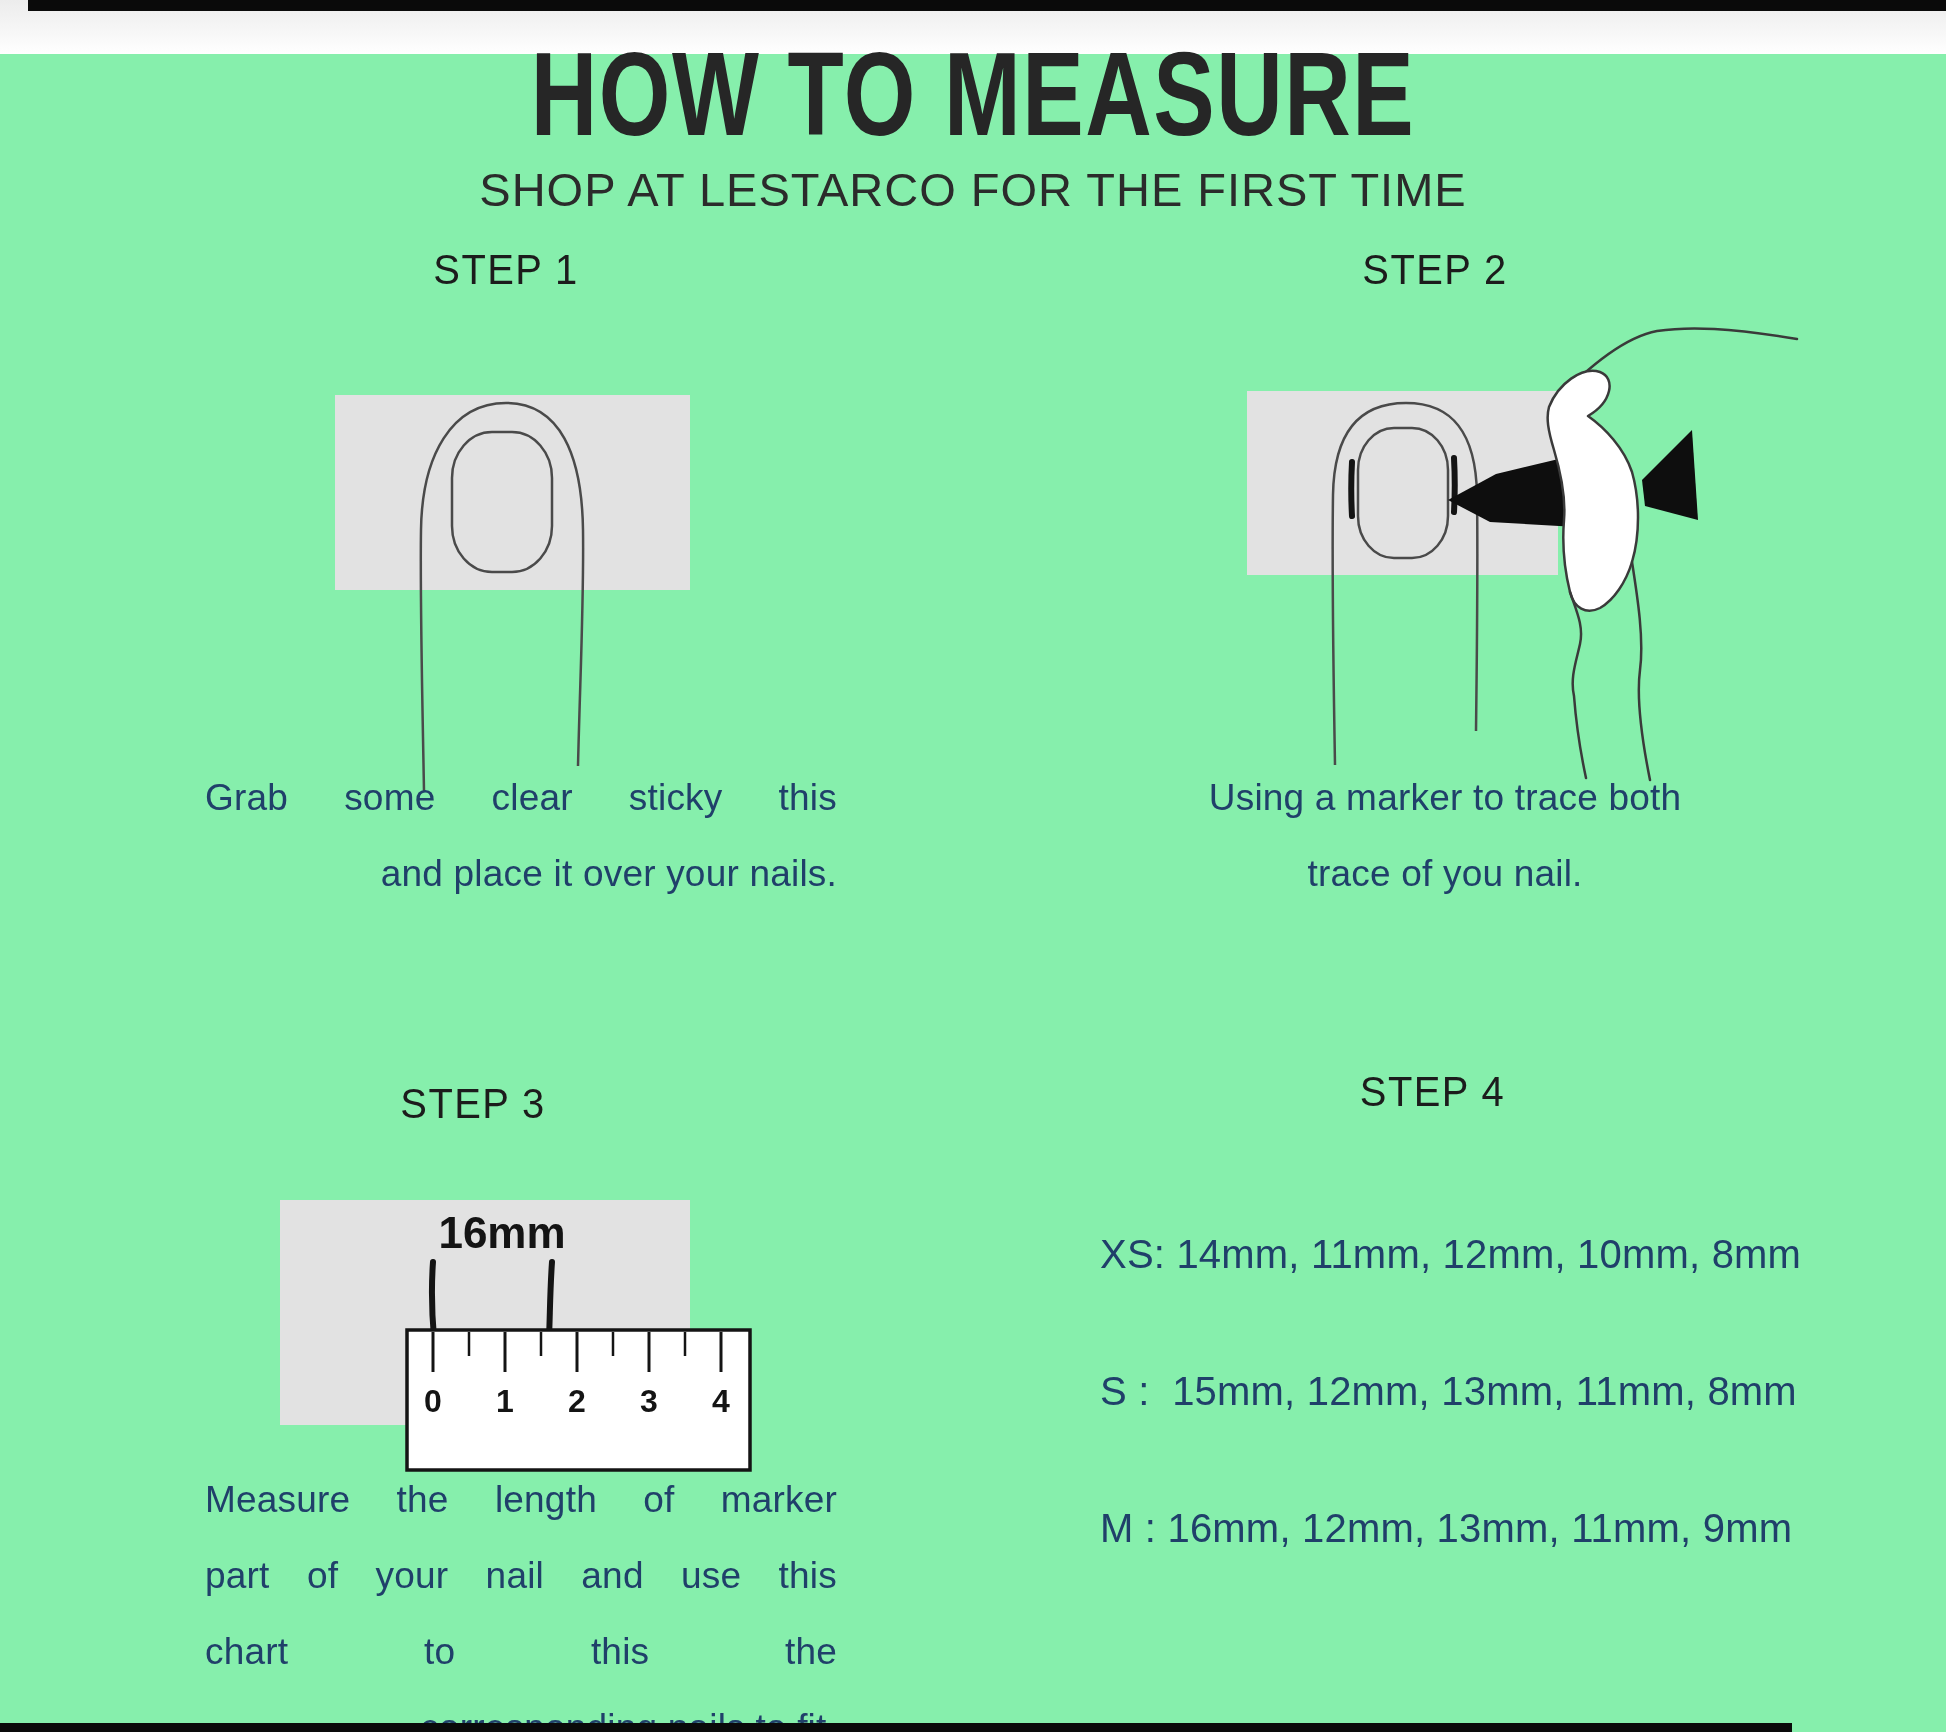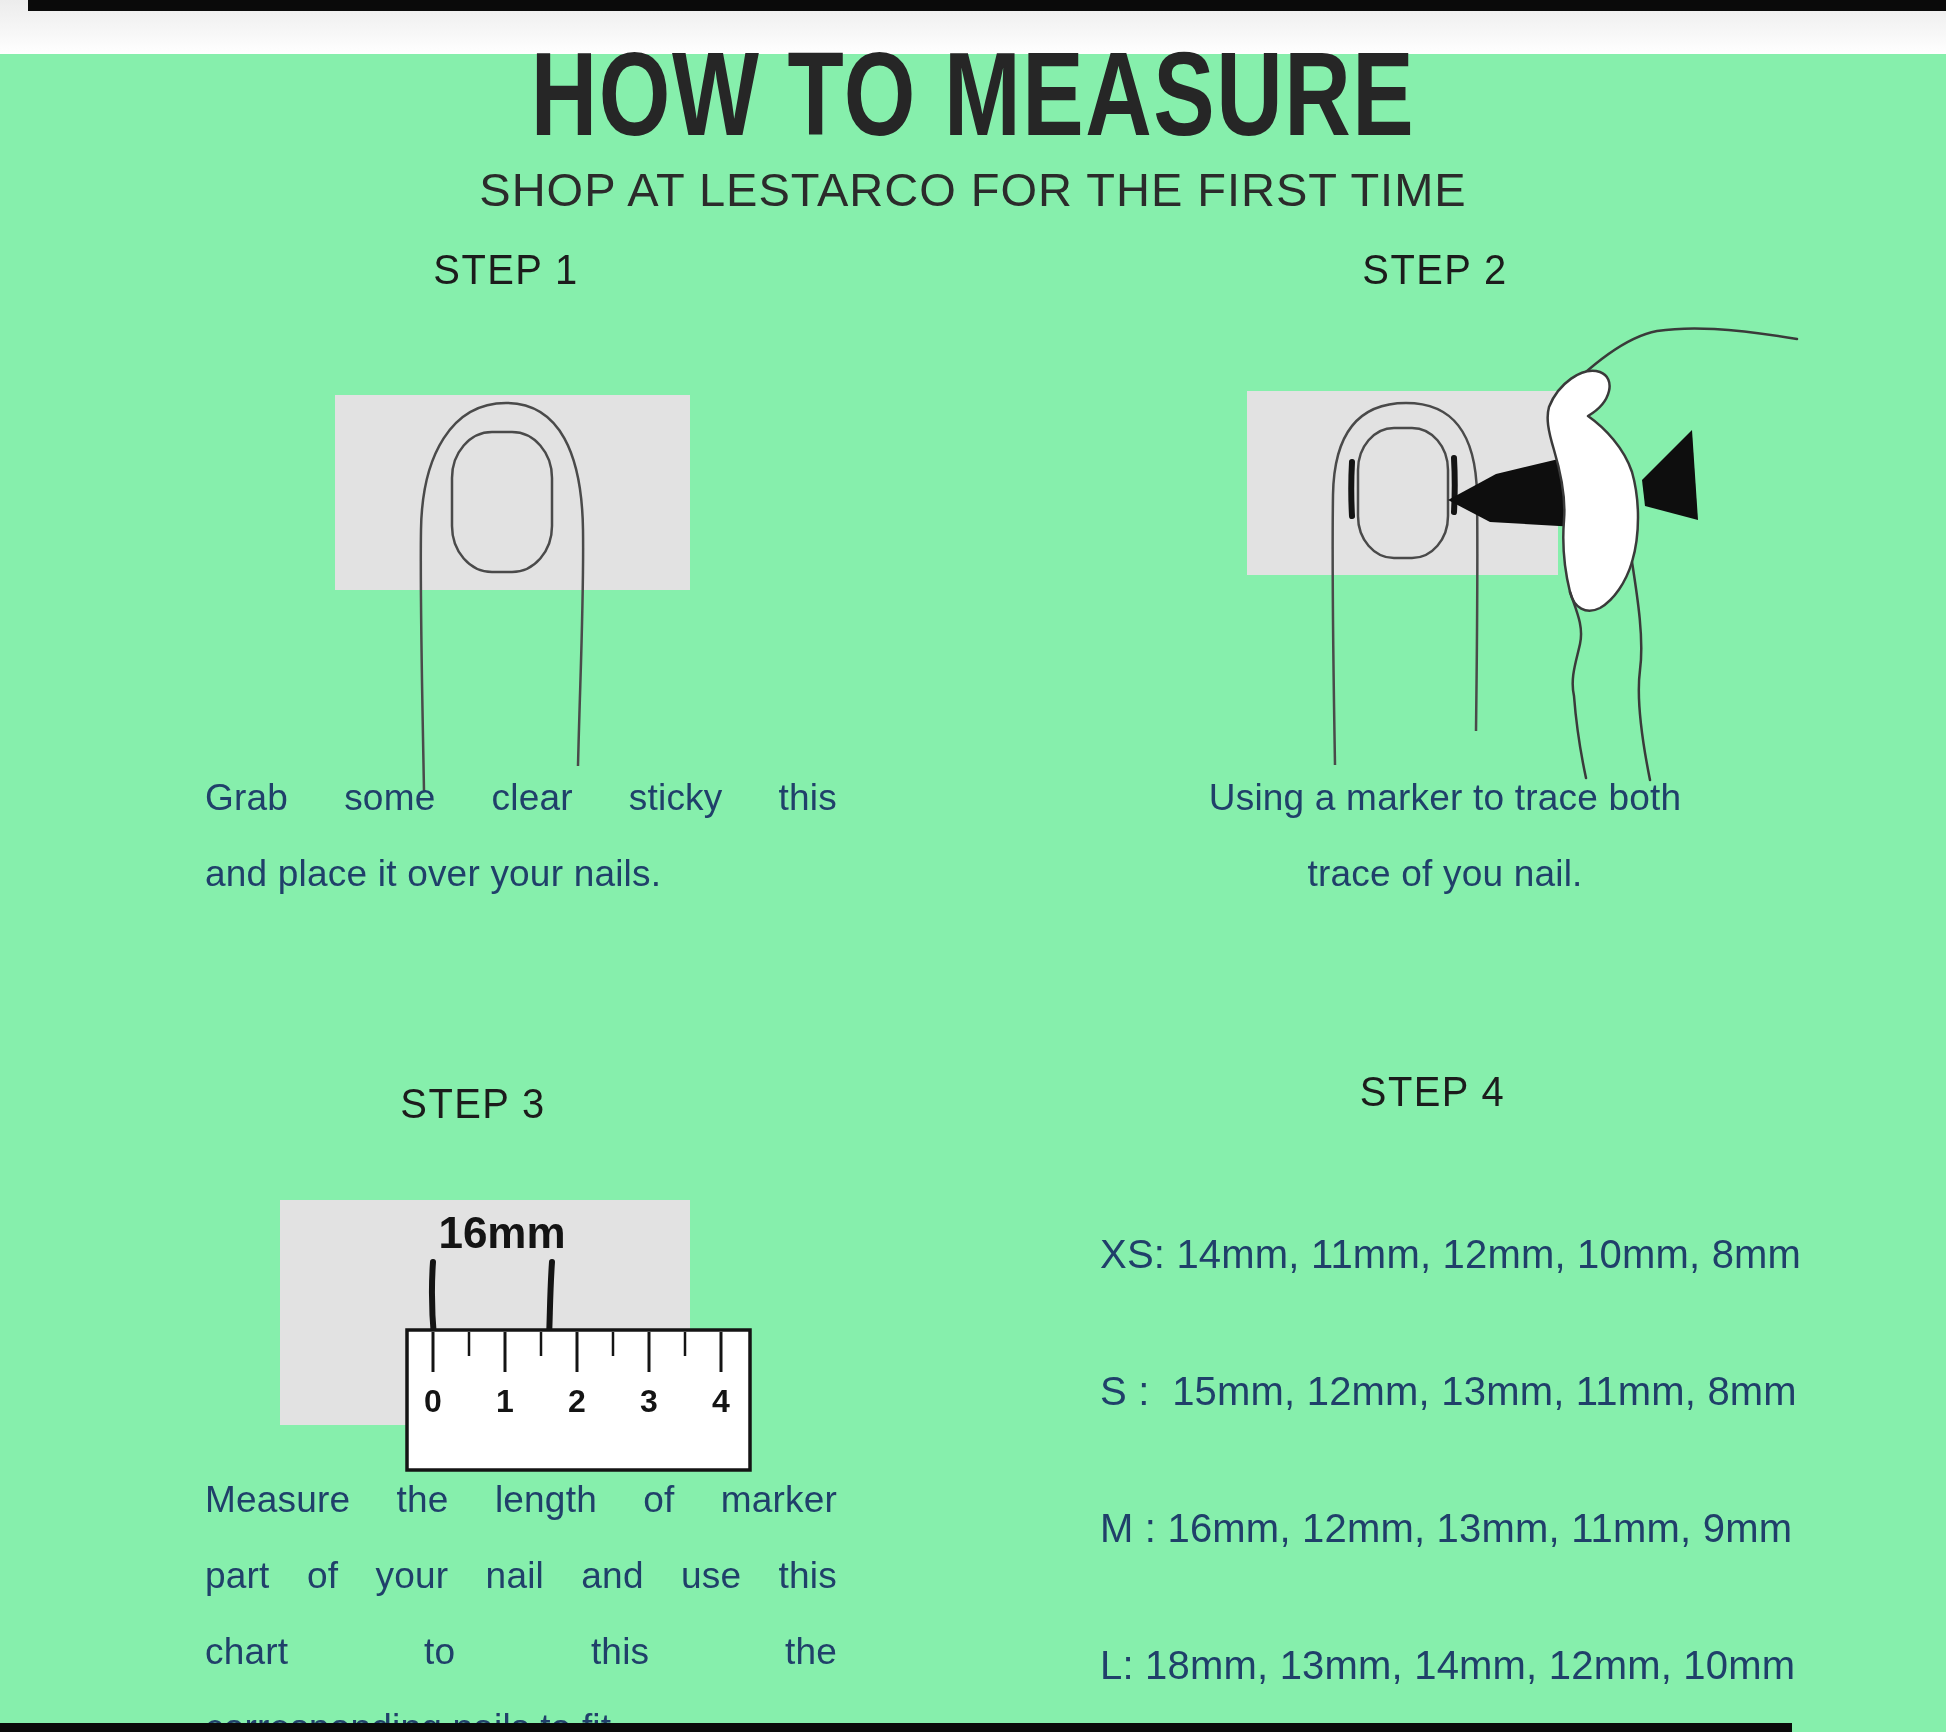--- a/index.html
+++ b/index.html
@@ -42,21 +42,21 @@
   .ruler-tick{stroke:#141414;stroke-width:3px;}
   .ruler-tick-half{stroke:#141414;stroke-width:2.5px;}
   .ruler-num{font-family:"Liberation Sans",sans-serif;font-size:32px;font-weight:600;fill:#141414;}
   .measure-label{font-family:"Liberation Sans",sans-serif;font-size:44px;font-weight:700;fill:#141414;}
 
   .desc{
     position:absolute;color:#20406a;font-size:37px;font-weight:400;
     line-height:76px;letter-spacing:0.2px;
   }
   .desc .j{text-align:justify;text-align-last:justify;}
-  .desc .l{text-align:left;}
+  .desc .l{text-align:right;}
   .desc .c{text-align:center;}
 
   .size-row{
     position:absolute;left:1100px;width:665px;
     color:#20406a;font-size:40px;font-weight:400;
     text-align:left;white-space:pre;letter-spacing:0.2px;
   }
 </style>
 </head>
 <body>
@@ -133,18 +133,17 @@
   <div class="desc" style="left:205px;top:1462px;width:632px;">
     <div class="j">Measure the length of marker</div>
     <div class="j">part of your nail and use this</div>
     <div class="j">chart to this the</div>
     <div class="l">corresponding nails to fit.</div>
   </div>
 
   <div class="size-row" style="top:1232px;">XS: 14mm, 11mm, 12mm, 10mm, 8mm</div>
   <div class="size-row" style="top:1369px;">S :  15mm, 12mm, 13mm, 11mm, 8mm</div>
   <div class="size-row" style="top:1506px;">M : 16mm, 12mm, 13mm, 11mm, 9mm</div>
-  <div class="size-row" style="top:1643px;">L: 18mm, 13mm, 14mm, 12mm, 10mm</div>
 
   <div class="bar-top"></div>
   <div class="bar-bottom"></div>
 
 </div>
 
 </body></html>

